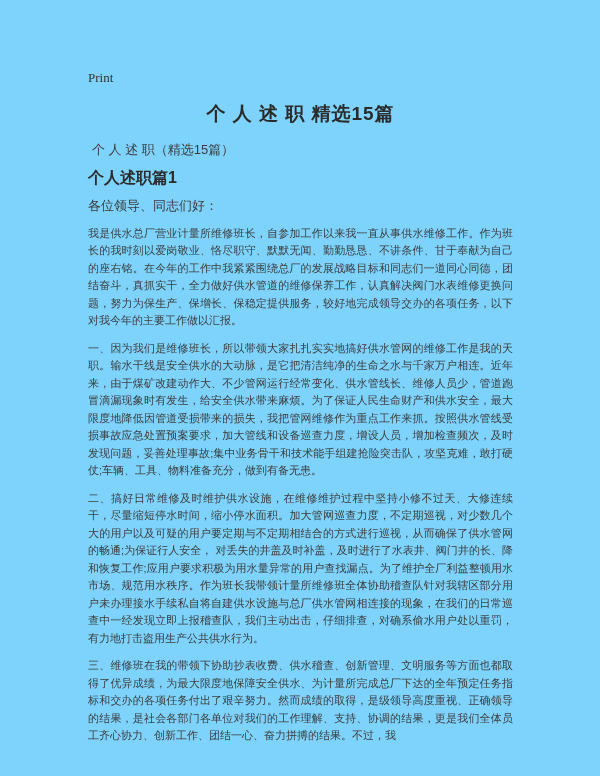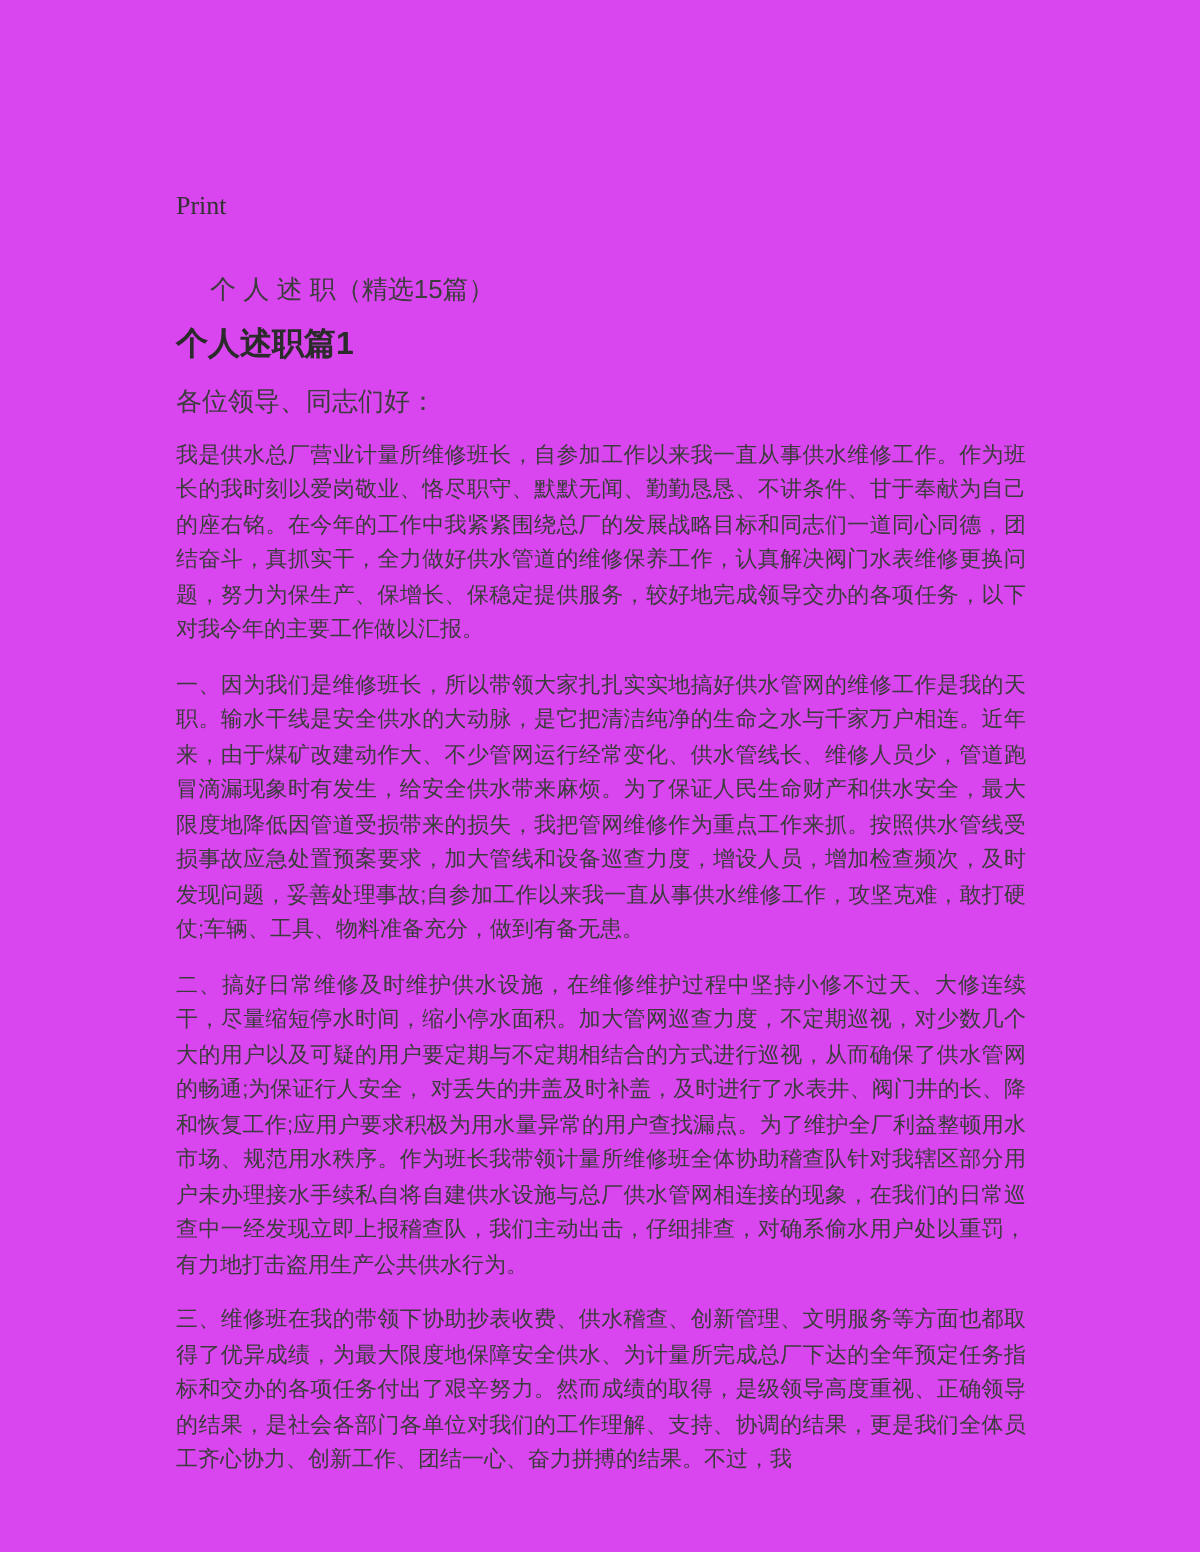--- a/index.html
+++ b/index.html
@@ -11,43 +11,43 @@
     width: 600px;
     height: 776px;
     overflow: hidden;
     font-family: "Liberation Sans", "DejaVu Sans", sans-serif;
     color: #3c3c3c;
   }
   .page {
     box-sizing: border-box;
     width: 600px;
     height: 776px;
-    padding: 94px 87px 0 88px;
-    background: #d946ef;
+    padding: 68px 87px 0 88px;
+    background: #7dd3fc;
   }
   .print-link {
     display: inline-block;
     font-family: "Liberation Serif", "DejaVu Serif", serif;
     font-size: 13px;
     color: #333333;
     text-decoration: none;
     margin: 0 0 10px 0;
     cursor: pointer;
   }
   .doc-title {
     margin: 6px 0 0 0;
     text-align: center;
     font-size: 19px;
     font-weight: bold;
     color: #2b2b2b;
     letter-spacing: 1px;
     line-height: 24px;
   }
   .doc-subtitle {
-    margin: 15px 0 0 17px;
+    margin: 15px 0 0 4px;
     font-size: 13px;
     font-weight: normal;
     color: #3c3c3c;
     line-height: 17px;
   }
   .section-heading {
     margin: 11px 0 0 0;
     font-size: 16px;
     font-weight: bold;
     color: #2b2b2b;
@@ -68,28 +68,29 @@
     word-break: break-all;
   }
 </style>
 </head>
 <body>
 
 <div class="page">
 
   <a class="print-link">Print</a>
 
+  <h1 class="doc-title">个 人 述 职 精选15篇</h1>
 
   <div class="doc-subtitle">个 人 述 职（精选15篇）</div>
 
   <h2 class="section-heading">个人述职篇1</h2>
 
   <p class="greeting">各位领导、同志们好：</p>
 
   <p class="body-para">我是供水总厂营业计量所维修班长，自参加工作以来我一直从事供水维修工作。作为班长的我时刻以爱岗敬业、恪尽职守、默默无闻、勤勤恳恳、不讲条件、甘于奉献为自己的座右铭。在今年的工作中我紧紧围绕总厂的发展战略目标和同志们一道同心同德，团结奋斗，真抓实干，全力做好供水管道的维修保养工作，认真解决阀门水表维修更换问题，努力为保生产、保增长、保稳定提供服务，较好地完成领导交办的各项任务，以下对我今年的主要工作做以汇报。</p>
 
-  <p class="body-para">一、因为我们是维修班长，所以带领大家扎扎实实地搞好供水管网的维修工作是我的天职。输水干线是安全供水的大动脉，是它把清洁纯净的生命之水与千家万户相连。近年来，由于煤矿改建动作大、不少管网运行经常变化、供水管线长、维修人员少，管道跑冒滴漏现象时有发生，给安全供水带来麻烦。为了保证人民生命财产和供水安全，最大限度地降低因管道受损带来的损失，我把管网维修作为重点工作来抓。按照供水管线受损事故应急处置预案要求，加大管线和设备巡查力度，增设人员，增加检查频次，及时发现问题，妥善处理事故;自参加工作以来我一直从事供水维修工作，攻坚克难，敢打硬仗;车辆、工具、物料准备充分，做到有备无患。</p>
+  <p class="body-para">一、因为我们是维修班长，所以带领大家扎扎实实地搞好供水管网的维修工作是我的天职。输水干线是安全供水的大动脉，是它把清洁纯净的生命之水与千家万户相连。近年来，由于煤矿改建动作大、不少管网运行经常变化、供水管线长、维修人员少，管道跑冒滴漏现象时有发生，给安全供水带来麻烦。为了保证人民生命财产和供水安全，最大限度地降低因管道受损带来的损失，我把管网维修作为重点工作来抓。按照供水管线受损事故应急处置预案要求，加大管线和设备巡查力度，增设人员，增加检查频次，及时发现问题，妥善处理事故;集中业务骨干和技术能手组建抢险突击队，攻坚克难，敢打硬仗;车辆、工具、物料准备充分，做到有备无患。</p>
 
   <p class="body-para">二、搞好日常维修及时维护供水设施，在维修维护过程中坚持小修不过天、大修连续干，尽量缩短停水时间，缩小停水面积。加大管网巡查力度，不定期巡视，对少数几个大的用户以及可疑的用户要定期与不定期相结合的方式进行巡视，从而确保了供水管网的畅通;为保证行人安全， 对丢失的井盖及时补盖，及时进行了水表井、阀门井的长、降和恢复工作;应用户要求积极为用水量异常的用户查找漏点。为了维护全厂利益整顿用水市场、规范用水秩序。作为班长我带领计量所维修班全体协助稽查队针对我辖区部分用户未办理接水手续私自将自建供水设施与总厂供水管网相连接的现象，在我们的日常巡查中一经发现立即上报稽查队，我们主动出击，仔细排查，对确系偷水用户处以重罚，有力地打击盗用生产公共供水行为。</p>
 
   <p class="body-para">三、维修班在我的带领下协助抄表收费、供水稽查、创新管理、文明服务等方面也都取得了优异成绩，为最大限度地保障安全供水、为计量所完成总厂下达的全年预定任务指标和交办的各项任务付出了艰辛努力。然而成绩的取得，是级领导高度重视、正确领导的结果，是社会各部门各单位对我们的工作理解、支持、协调的结果，更是我们全体员工齐心协力、创新工作、团结一心、奋力拼搏的结果。不过，我</p>
 
 </div>
 
 </body></html>

